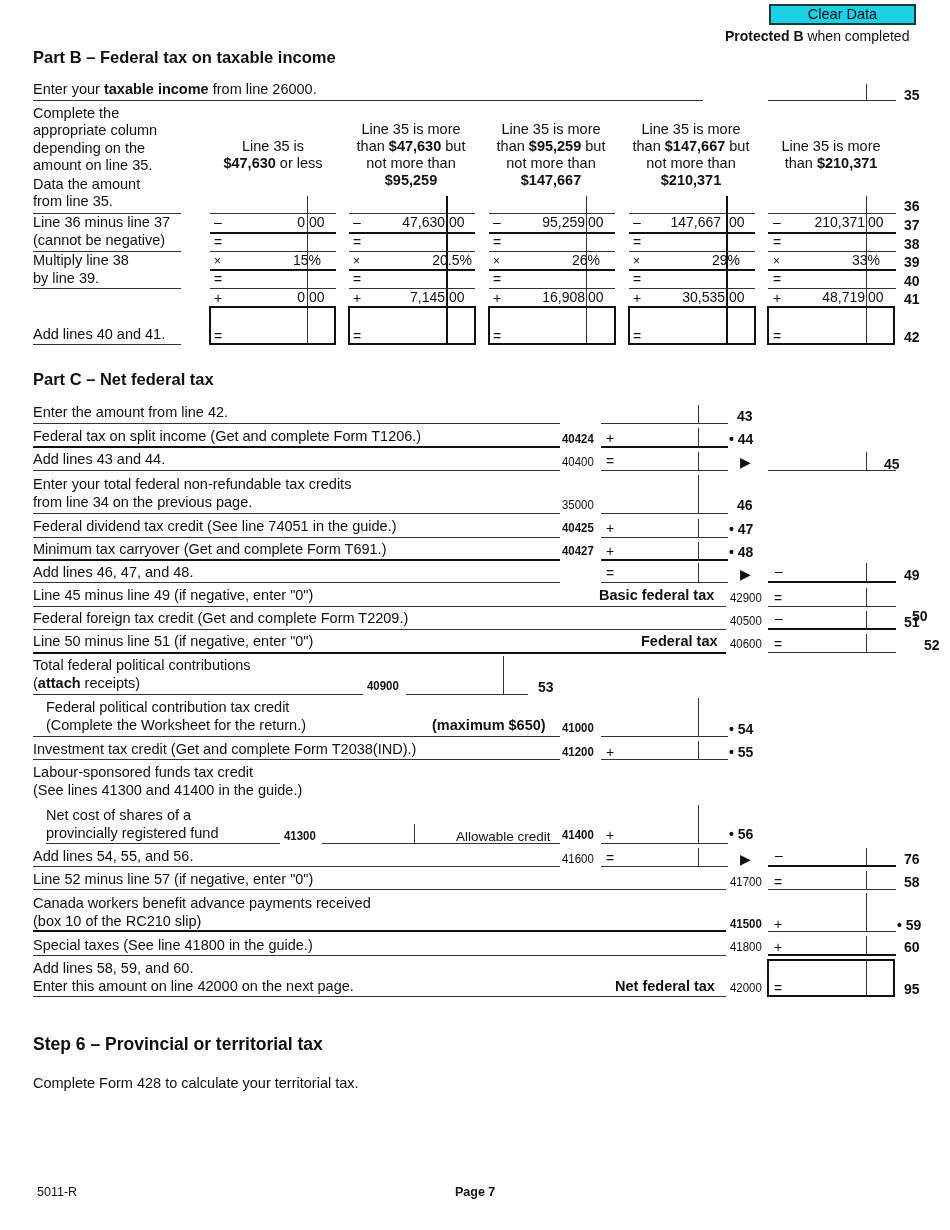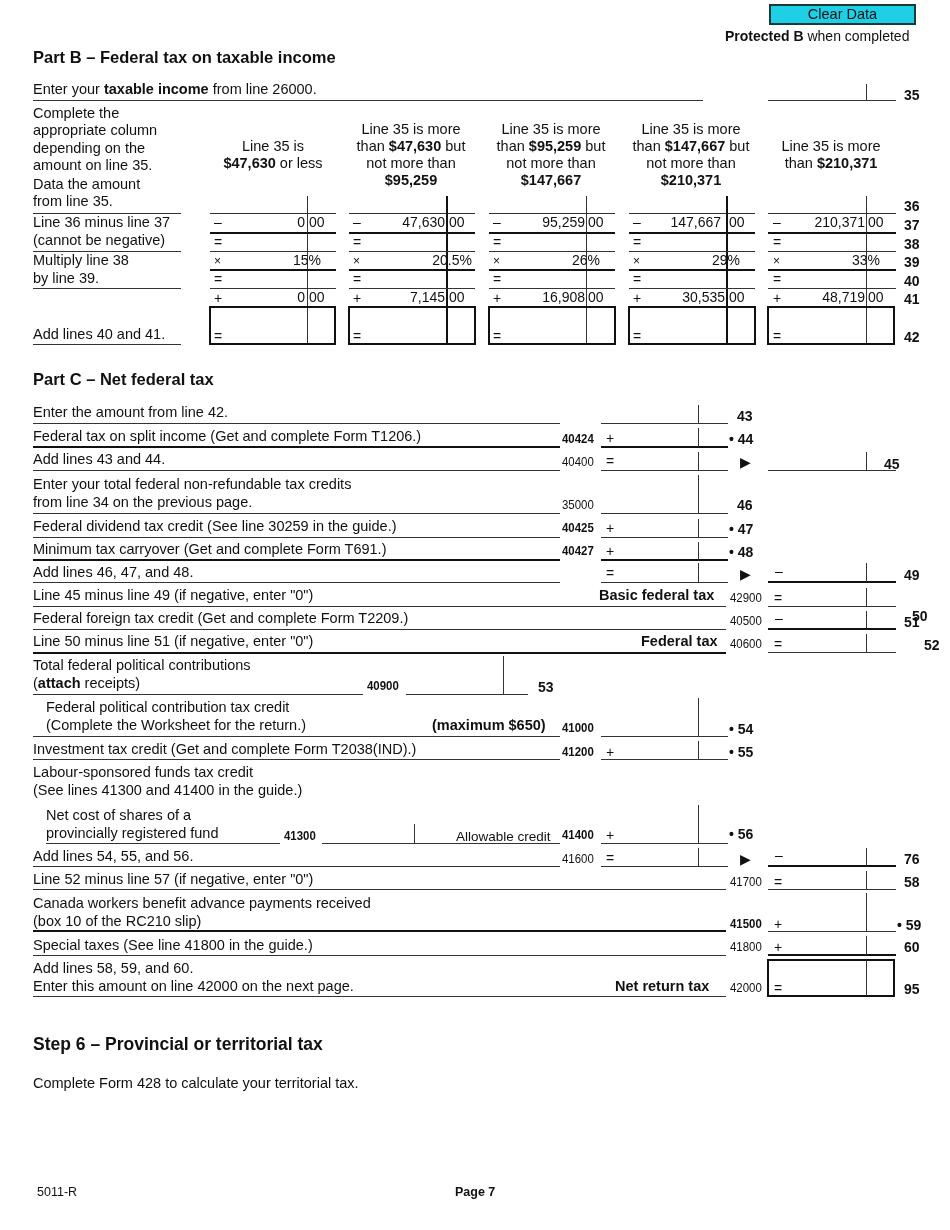--- a/index.html
+++ b/index.html
@@ -243,21 +243,21 @@
 
 <div class="txt" style="left:33px; top:476px;">Enter your total federal non-refundable tax credits</div>
 <div class="txt" style="left:33px; top:494px;">from line 34 on the previous page.</div>
 <div class="hline" style="left:33px; top:513px; width:527px;"></div>
 <div class="code" style="left:562px; top:497px;">35000</div>
 <div class="hline" style="left:601px; top:513px; width:127px;"></div>
 <div class="vline" style="left:698px; top:475px; height:39px;"></div>
 <input class="field" style="left: 605px; top: 495px; width: 91px;">
 <div class="lnum" style="left:737px; top:497px;">46</div>
 
-<div class="txt" style="left:33px; top:518px;">Federal dividend tax credit (See line 30259 in the guide.)</div>
+<div class="txt" style="left:33px; top:518px;">Federal dividend tax credit (See line 74051 in the guide.)</div>
 <div class="hline" style="left:33px; top:537px; width:527px;"></div>
 <div class="code bold" style="left:562px; top:520px;">40425</div>
 <div class="sym" style="left:606px; top:520px;">+</div>
 <div class="hline" style="left:601px; top:537px; width:127px;"></div>
 <div class="vline" style="left:698px; top:519px; height:19px;"></div>
 <input class="field" style="left: 620px; top: 519px; width: 76px;">
 <div class="lnum" style="left:729px; top:521px;">• 47</div>
 
 <div class="txt" style="left:33px; top:541px;">Minimum tax carryover  (Get and complete Form T691.)</div>
 <div class="hline thick" style="left:33px; top:559px; width:527px;"></div>
@@ -393,21 +393,21 @@
 <div class="hline" style="left:33px; top:955px; width:693px;"></div>
 <div class="code" style="left:730px; top:939px;">41800</div>
 <div class="sym" style="left:774px; top:939px;">+</div>
 <div class="hline thick" style="left:768px; top:954px; width:128px;"></div>
 <div class="vline" style="left:866px; top:936px; height:19px;"></div>
 <input class="field" style="left: 788px; top: 936px; width: 76px;">
 <div class="lnum" style="left:904px; top:939px;">60</div>
 
 <div class="txt" style="left:33px; top:960px;">Add lines 58, 59, and 60.</div>
 <div class="txt" style="left:33px; top:978px;">Enter this amount on line 42000 on the next page.</div>
-<div class="txt b" style="left:615px; top:978px;">Net return tax</div>
+<div class="txt b" style="left:615px; top:978px;">Net federal tax</div>
 <div class="hline" style="left:33px; top:996px; width:693px;"></div>
 <div class="code" style="left:730px; top:980px;">42000</div>
 <div class="box42" style="left:767px; top:959px; width:128px; height:38px;"></div>
 <div class="vline" style="left:866px; top:960px; height:36px;"></div>
 <div class="sym" style="left:774px; top:980px;">=</div>
 <div class="lnum" style="left:904px; top:981px;">95</div>
 
 <div class="txt b" style="left:33px; top:1034px; font-size:17.5px; line-height:20px;">Step 6 – Provincial or territorial tax</div>
 <div class="txt" style="left:33px; top:1075px;">Complete Form 428 to calculate your territorial tax.</div>
 

